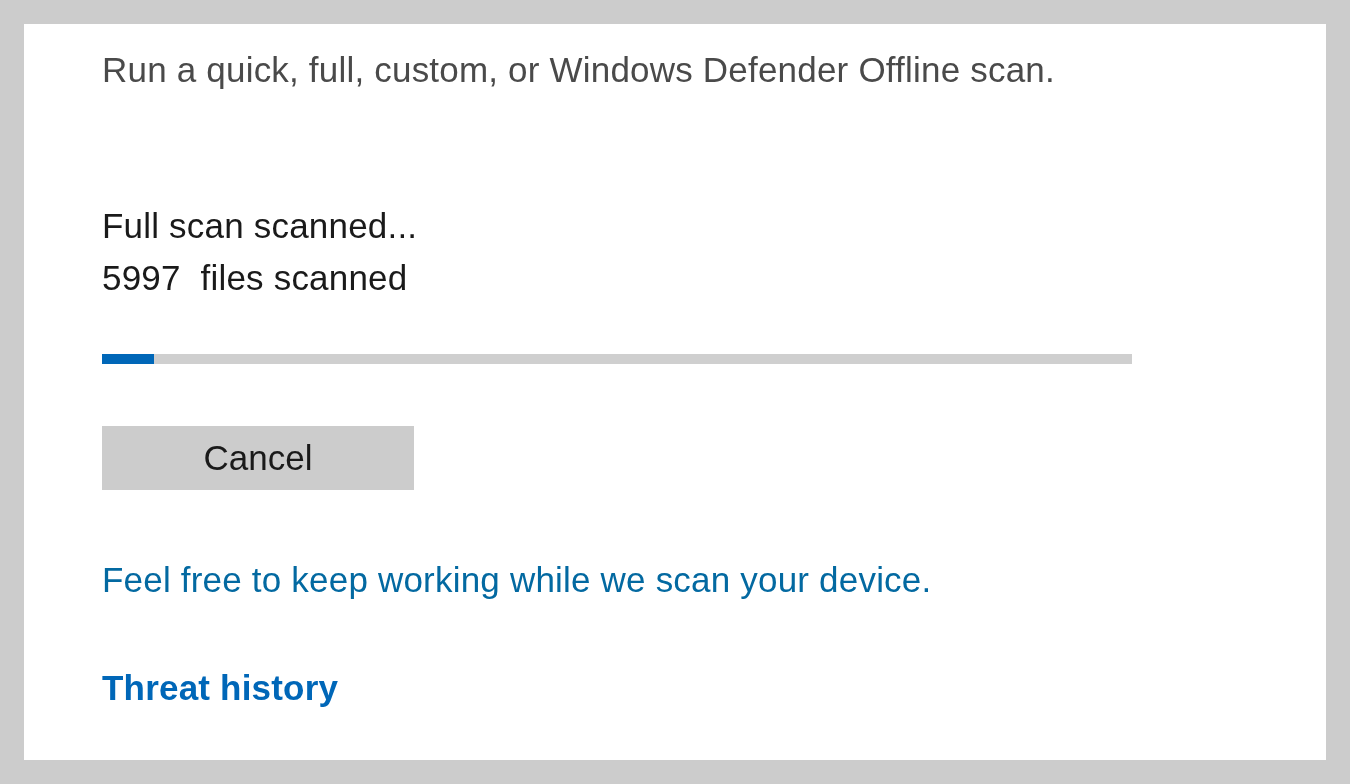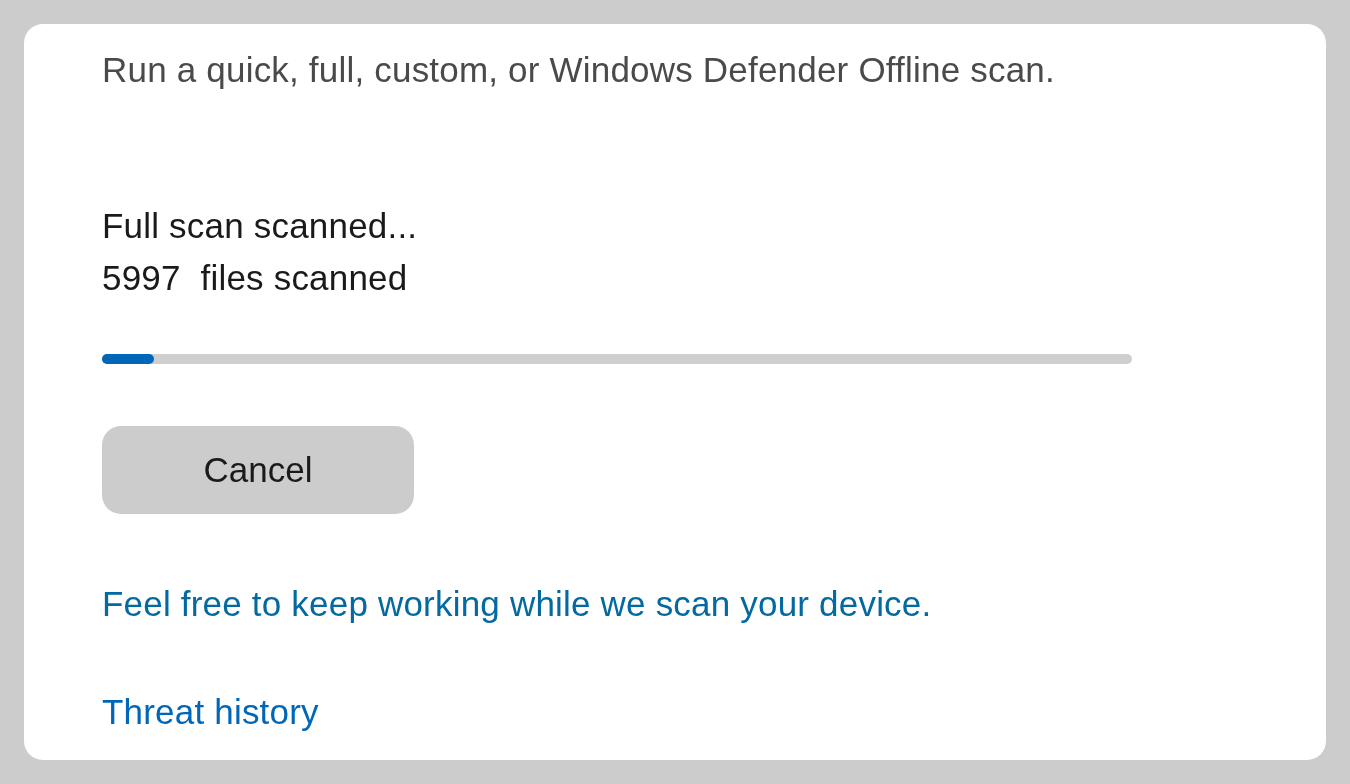--- a/index.html
+++ b/index.html
@@ -1,19 +1,18 @@
 <!DOCTYPE html>
 <html><head>
   <meta charset="utf-8">
   <style>
     * {
       margin: 0;
       padding: 0;
       box-sizing: border-box;
-      border-radius: 19px;
     }
     body {
       font-family: "Segoe UI", -apple-system, BlinkMacSystemFont, sans-serif;
       background: #cccccc;
       width: 1350px;
       height: 784px;
       padding: 24px;
     }
     .panel {
       background: #ffffff;
@@ -52,38 +51,38 @@
       width: 5%;
     }
     .cancel-button {
       display: inline-block;
       background: #cccccc;
       border: none;
       font-size: 35px;
       color: #1a1a1a;
       font-family: inherit;
       width: 312px;
-      height: 88px;
+      height: 64px;
       text-align: center;
       cursor: pointer;
       margin-bottom: 70px;
       font-weight: 400;
     }
     .info-text {
       font-size: 35px;
       color: #0369a1;
       font-weight: 400;
       margin-bottom: 68px;
       letter-spacing: 0.2px;
     }
     .link {
       font-size: 35px;
       color: #0067b8;
       cursor: pointer;
-      font-weight: 400;
+      font-weight: 700;
       letter-spacing: 0.2px;
     }
   </style>
 </head>
 <body>
 
 <div class="panel">
 
   <div class="subtitle">Run a quick, full, custom, or Windows Defender Offline scan.</div>
 

